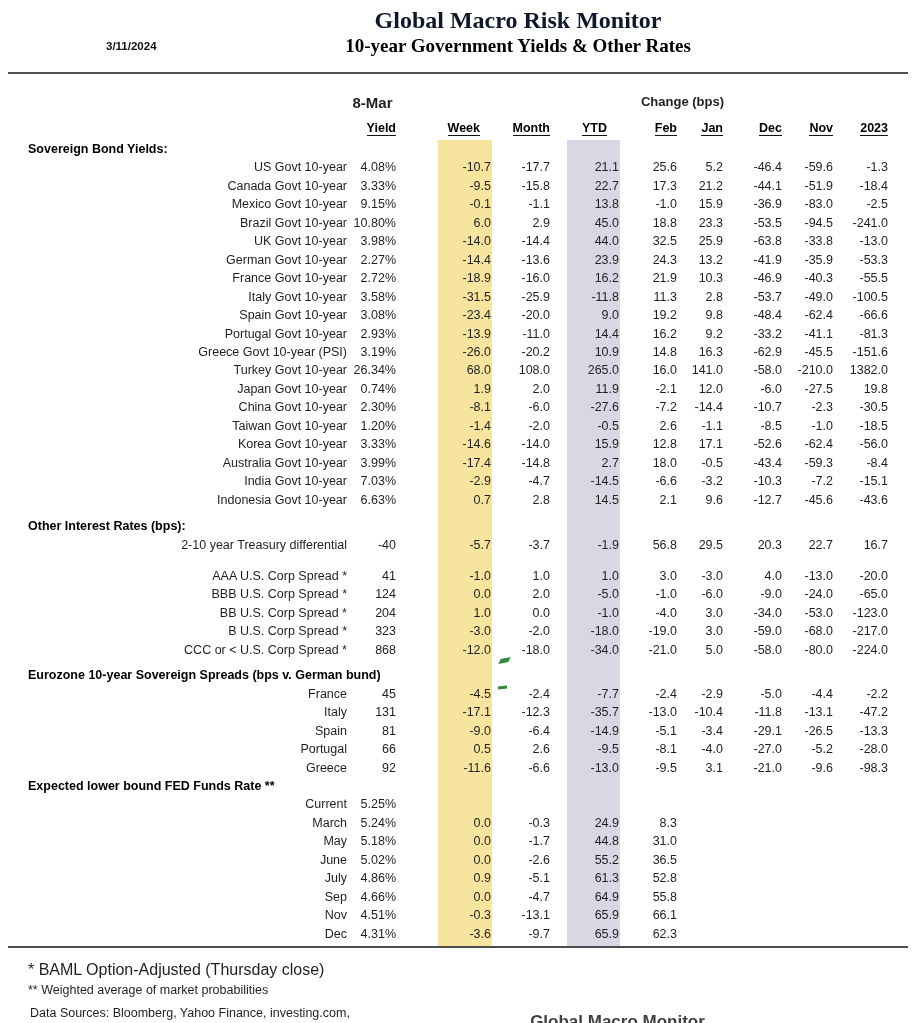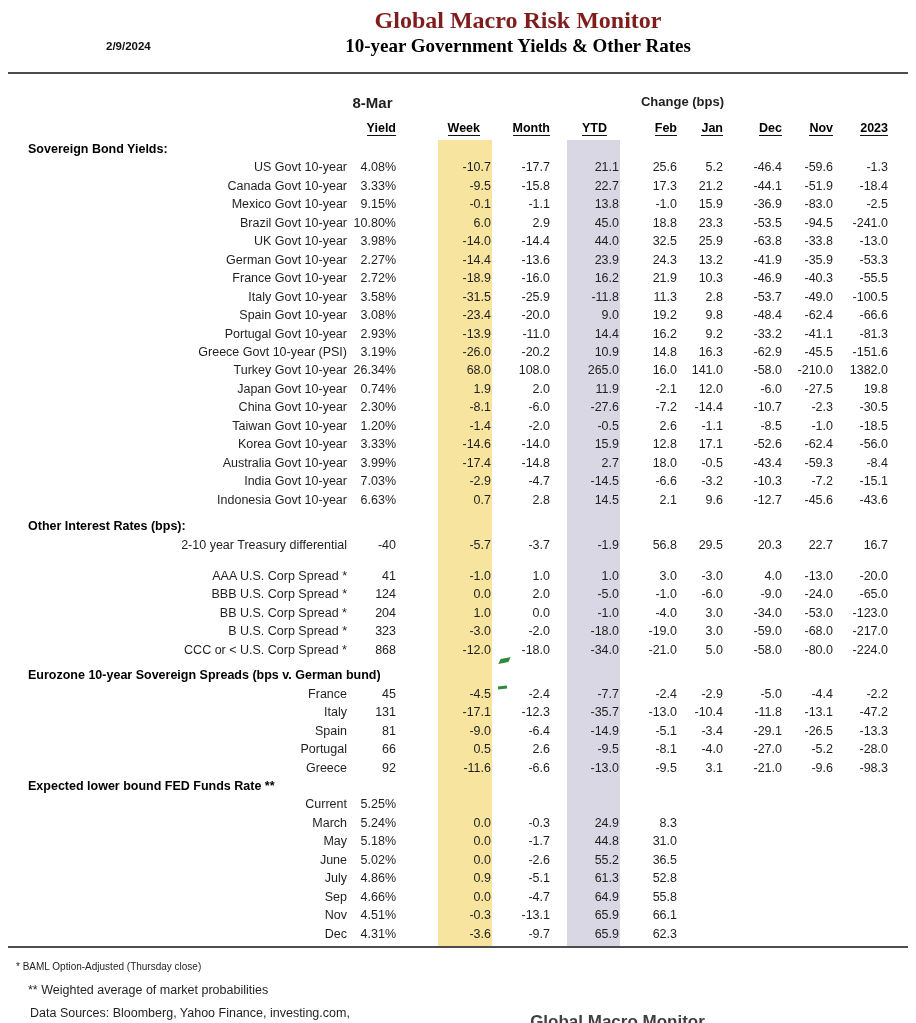--- a/index.html
+++ b/index.html
@@ -2,21 +2,21 @@
 <html><head>
 <meta charset="utf-8">
 <style>
   html,body { margin:0; padding:0; background:#ffffff; }
   .sheet {
     position:relative; width:916px; height:1023px; background:#fff;
     font-family:"Liberation Sans", sans-serif; color:#1f1f1f; overflow:hidden;
   }
   
   .titleblock { position:absolute; left:160px; top:6px; width:716px; text-align:center; }
-  .title { font-family:"Liberation Serif", serif; font-weight:700; font-size:24px; line-height:28px; color:#7f1d1d; }
+  .title { font-family:"Liberation Serif", serif; font-weight:700; font-size:24px; line-height:28px; color:#0f172a; }
   .subtitle { font-family:"Liberation Serif", serif; font-weight:700; font-size:19px; line-height:23px; color:#000; }
   .date { position:absolute; left:106px; top:40px; font-size:11.5px; font-weight:700; color:#111; }
   .rule { position:absolute; left:8px; width:900px; height:2px; background:#4d4d4d; }
   .rule-top { top:72px; }
   .rule-bottom { top:946px; }
 
   
   .band { position:absolute; top:140px; height:806px; z-index:0; }
   .band-week { left:438px; width:54px; background:var(--band-week); }
   .band-ytd  { left:567px; width:53px; background:var(--band-ytd); }
@@ -41,33 +41,33 @@
   td.ytd { padding-right:13px; font-weight:700; color:#000; }
   tr.sec td { text-align:left; font-weight:700; color:#000; }
   tr.gap td { height:auto; }
 
   
   .gmark { position:absolute; z-index:2; background:var(--mark-green); }
   .gmark-check { left:500px; top:658px; width:9px; height:5px; transform:skewX(-35deg) rotate(-12deg); }
   .gmark-dash  { left:498px; top:686px; width:9px; height:3px; transform:rotate(-6deg); }
 
   
-  .fn1 { position:absolute; left:16px; top:961px; font-size:10px; }
+  .fn1 { position:absolute; left:28px; top:961px; font-size:16px; }
   .fn2 { position:absolute; left:28px; top:983px; font-size:12.5px; }
   .sources { position:absolute; left:30px; top:1006px; font-size:12.5px; }
   .brandblock { position:absolute; left:440px; top:1011px; width:355px; text-align:center; color:#404040; }
   .brand { font-size:17px; font-weight:700; line-height:22px; }
   .site { font-size:14px; font-weight:700; line-height:23px; }
 </style>
 </head>
 <body>
 
 <div class="sheet" style="--band-week: #F7E49E; --band-ytd: #DAD7E5; --week-text: #7E744C; --mark-green: #2E8B3A;">
 
-  <div class="date">2/9/2024</div>
+  <div class="date">3/11/2024</div>
   <div class="titleblock">
     <div class="title">Global Macro Risk Monitor</div>
     <div class="subtitle">10-year Government Yields &amp; Other Rates</div>
   </div>
 
   <div class="rule rule-top"></div>
 
   <div class="band band-week"></div>
   <div class="band band-ytd"></div>
 

